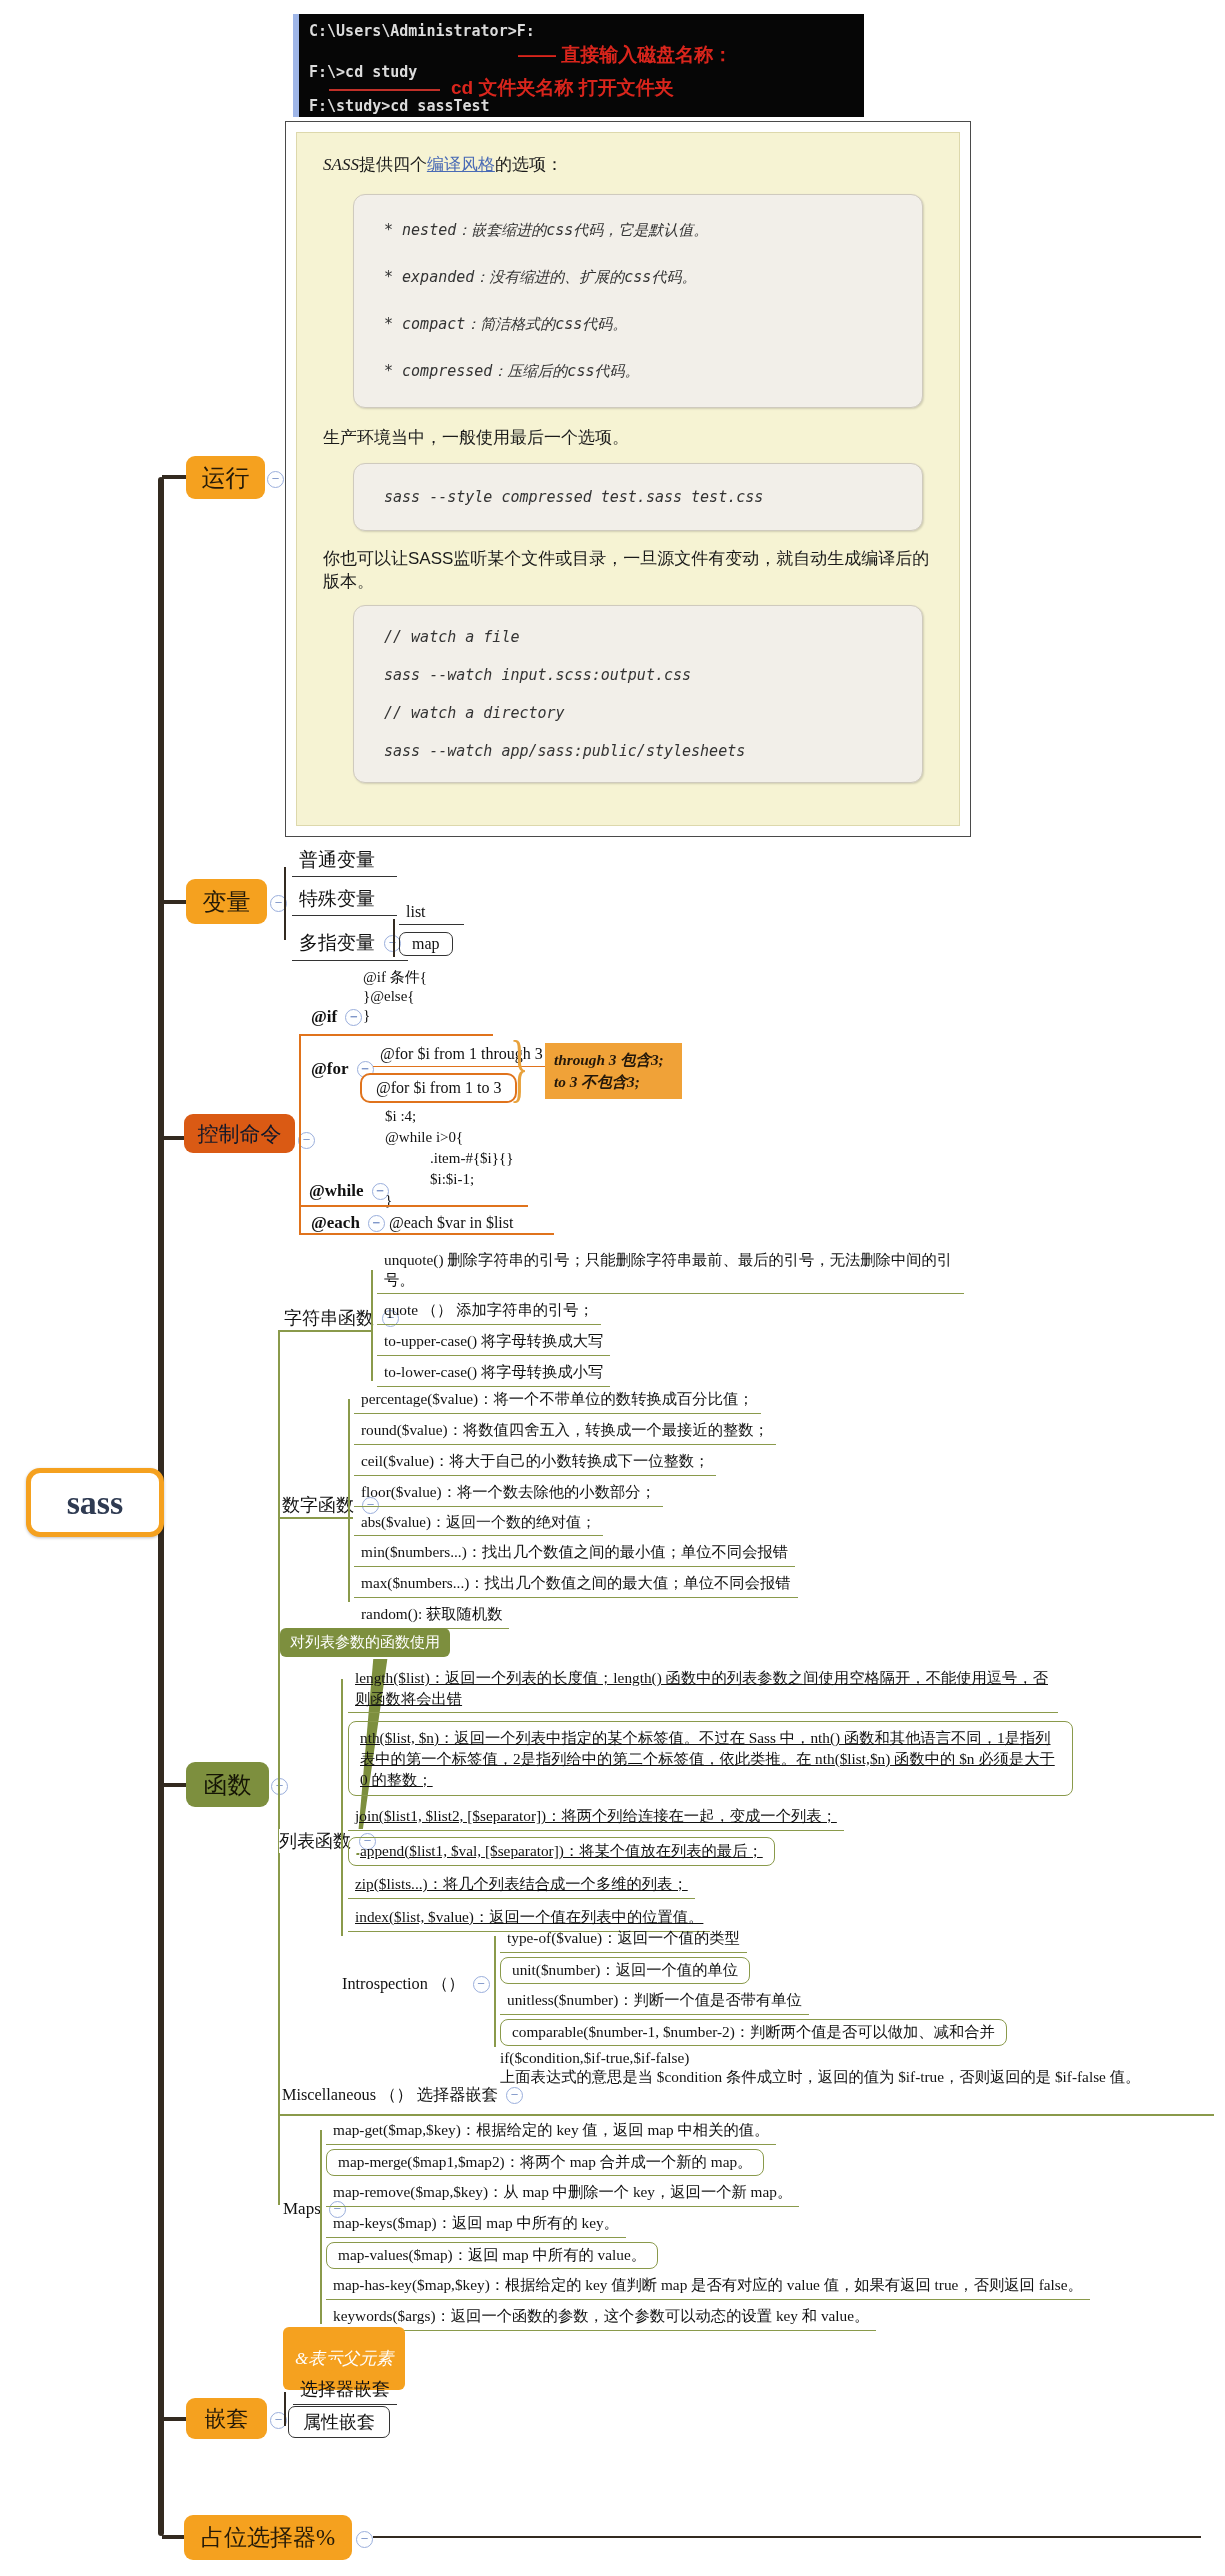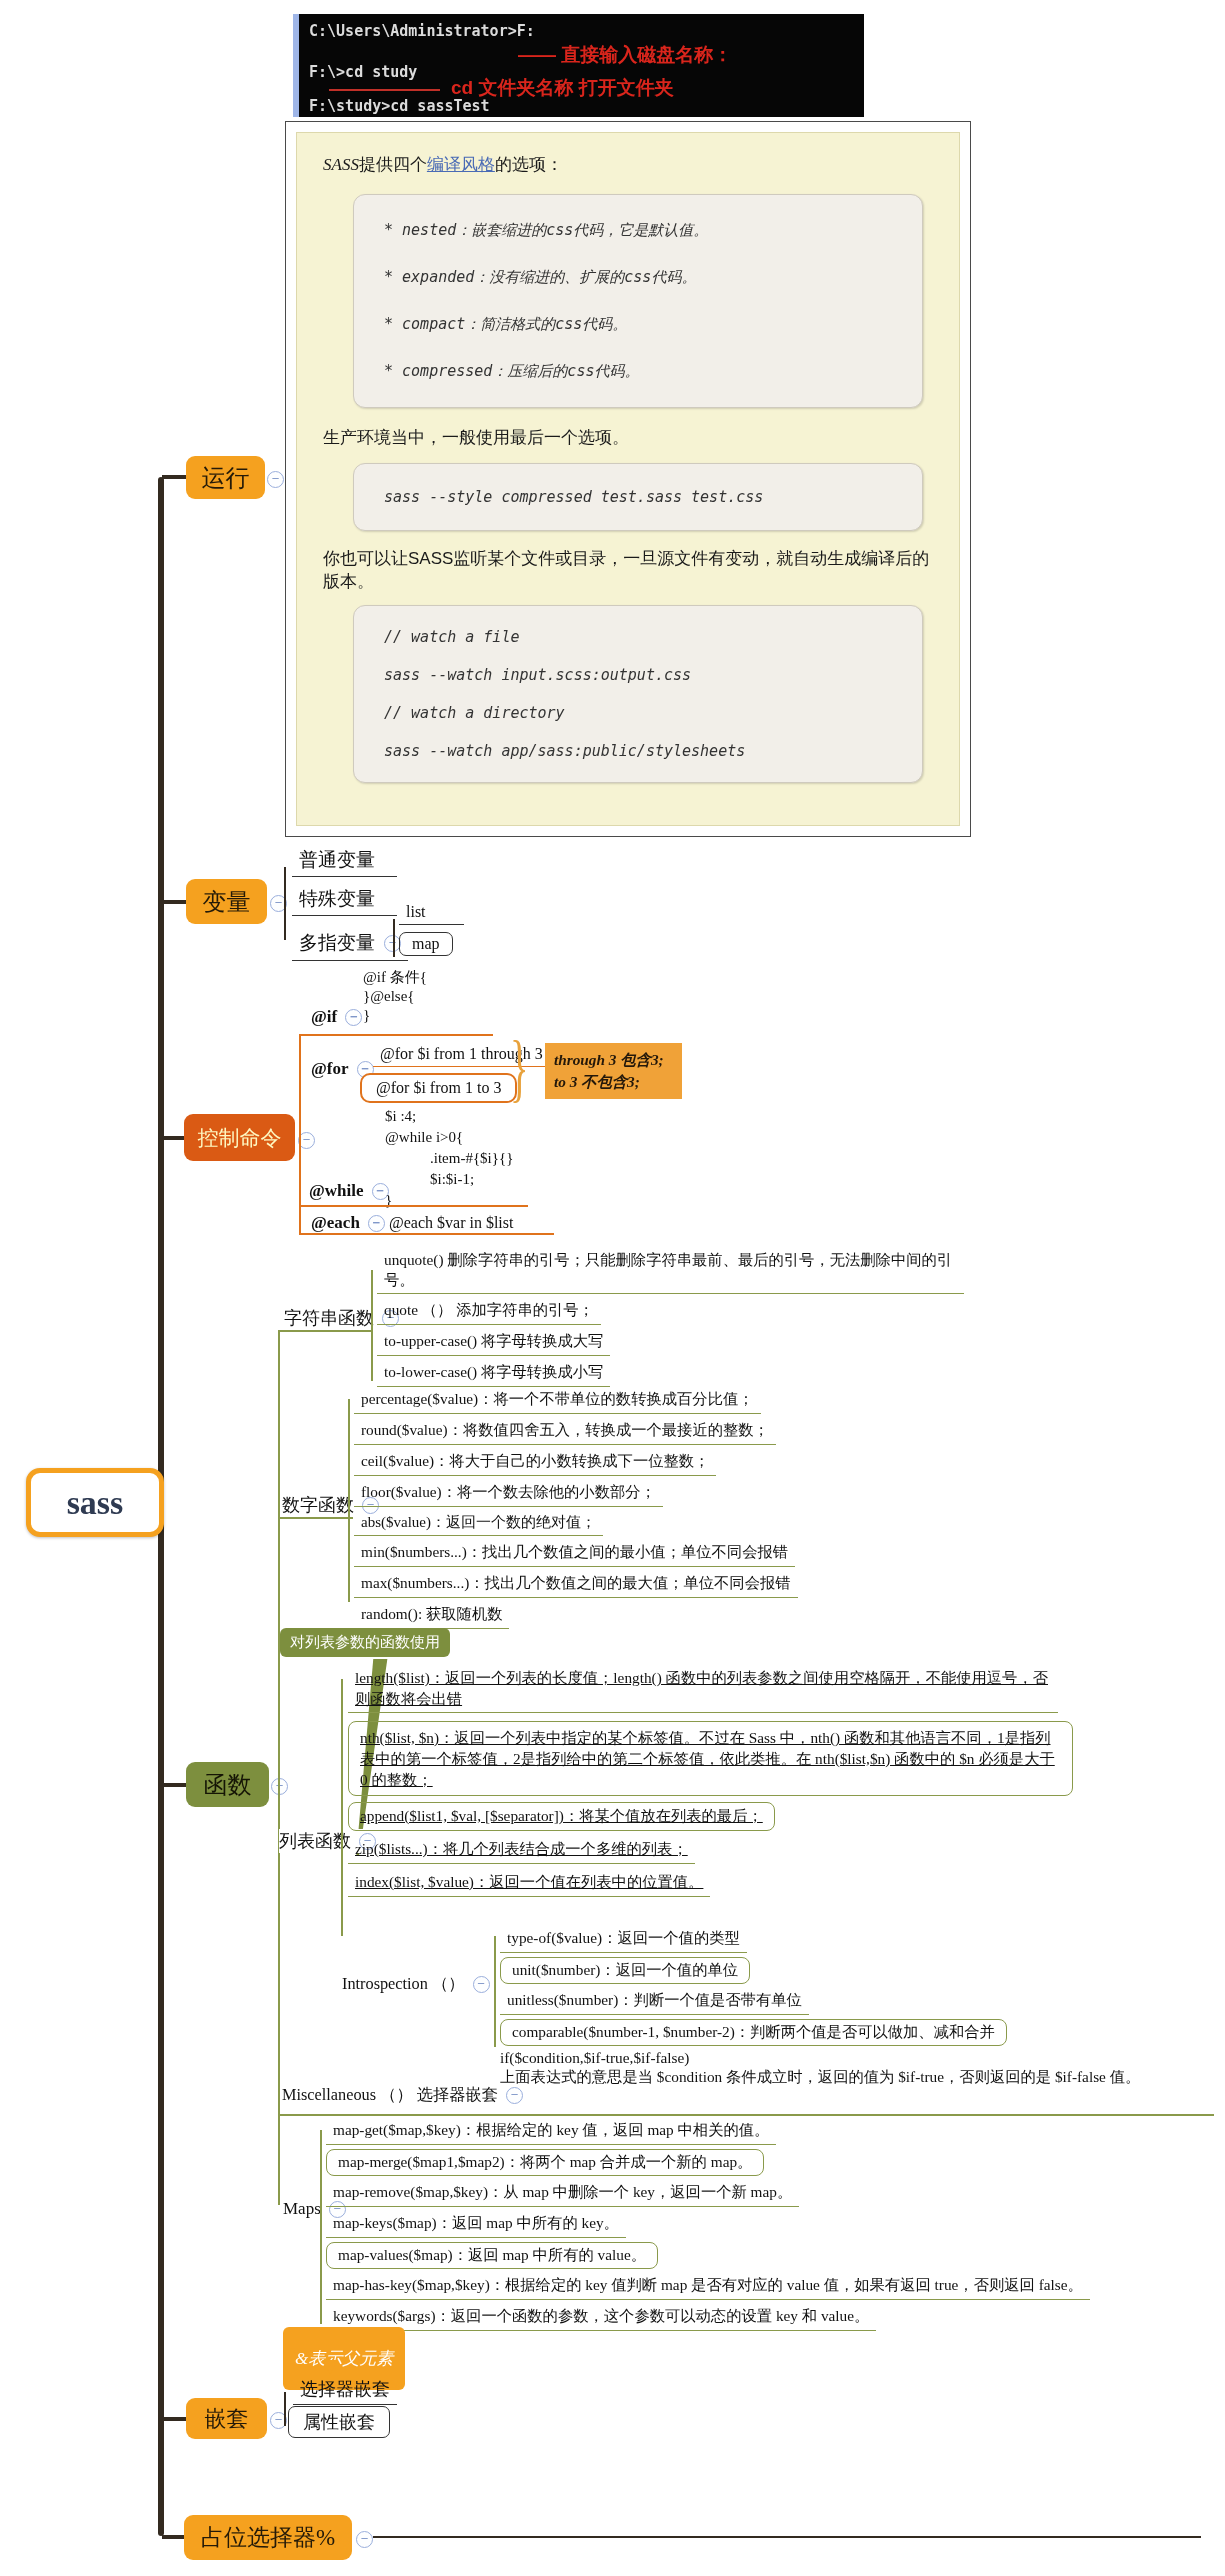--- a/index.html
+++ b/index.html
@@ -129,21 +129,21 @@
       <span style="font-size:19px;">多指变量</span>
       <span class="mi" style="margin-left:9px;">−</span>
     </div>
   </div>
   <div class="vl" style="left:393px;top:919px;width:2px;height:38px;"></div>
   <div class="col" style="left:399px;top:901px;">
     <div class="it uld" style="font-size:16px;min-width:51px;">list</div>
     <div class="it bxd" style="font-size:16px;margin-top:7px;padding:2px 12px;">map</div>
   </div>
 
-  <div class="bnode" style="left:184px;top:1114px;width:111px;height:47px;font-size:21px;background:#DA5A14;color:#fef9c3;">
+  <div class="bnode" style="left:184px;top:1114px;width:111px;height:39px;font-size:21px;background:#DA5A14;color:#0f172a;">
     <span>控制命令</span>
   </div>
   <div class="mi mia" style="left:298px;top:1132px;">−</div>
   <div class="vl ol" style="left:299px;top:1036px;width:2px;height:198px;"></div>
 
   <div class="lbl" style="left:311px;top:1007px;font-size:17px;font-weight:bold;">
     <span>@if</span>
     <span class="mi">−</span>
   </div>
   <div class="col" style="left:363px;top:968px;">
@@ -225,20 +225,21 @@
   <div class="tailg" style="left:346px;top:1659px;width:47px;height:196px;"></div>
 
   <div class="lbl" style="left:279px;top:1829px;font-size:18px;background:#fff;">
     <span>列表函数</span>
     <span class="mi">−</span>
   </div>
   <div class="vl gl" style="left:341px;top:1679px;width:2px;height:257px;"></div>
   <div class="col" style="left:348px;top:1665px;text-decoration:underline;">
     <div class="it ulg" style="font-size:15.3px;max-width:696px;line-height:21px;">length($list)：返回一个列表的长度值；length() 函数中的列表参数之间使用空格隔开，不能使用逗号，否则函数将会出错</div>
     <div class="it bxg" style="font-size:15.3px;max-width:701px;line-height:21px;margin-top:8px;padding:5px 11px;">nth($list, $n)：返回一个列表中指定的某个标签值。不过在 Sass 中，nth() 函数和其他语言不同，1是指列表中的第一个标签值，2是指列给中的第二个标签值，依此类推。在 nth($list,$n) 函数中的 $n 必须是大于 0 的整数；</div>
+    <div class="it ulg" style="font-size:15.3px;margin-top:8px;">join($list1, $list2, [$separator])：将两个列给连接在一起，变成一个列表；</div>
     <div class="it bxg" style="font-size:15.3px;margin-top:6px;padding:3px 11px;">append($list1, $val, [$separator])：将某个值放在列表的最后；</div>
     <div class="it ulg" style="font-size:15.3px;margin-top:6px;">zip($lists...)：将几个列表结合成一个多维的列表；</div>
     <div class="it ulg" style="font-size:15.3px;margin-top:6px;">index($list, $value)：返回一个值在列表中的位置值。</div>
   </div>
 
   <div class="lbl" style="left:342px;top:1973px;font-size:16.3px;">
     <span>Introspection （）</span>
     <span class="mi">−</span>
   </div>
   <div class="vl gl" style="left:494px;top:1936px;width:2px;height:111px;"></div>

